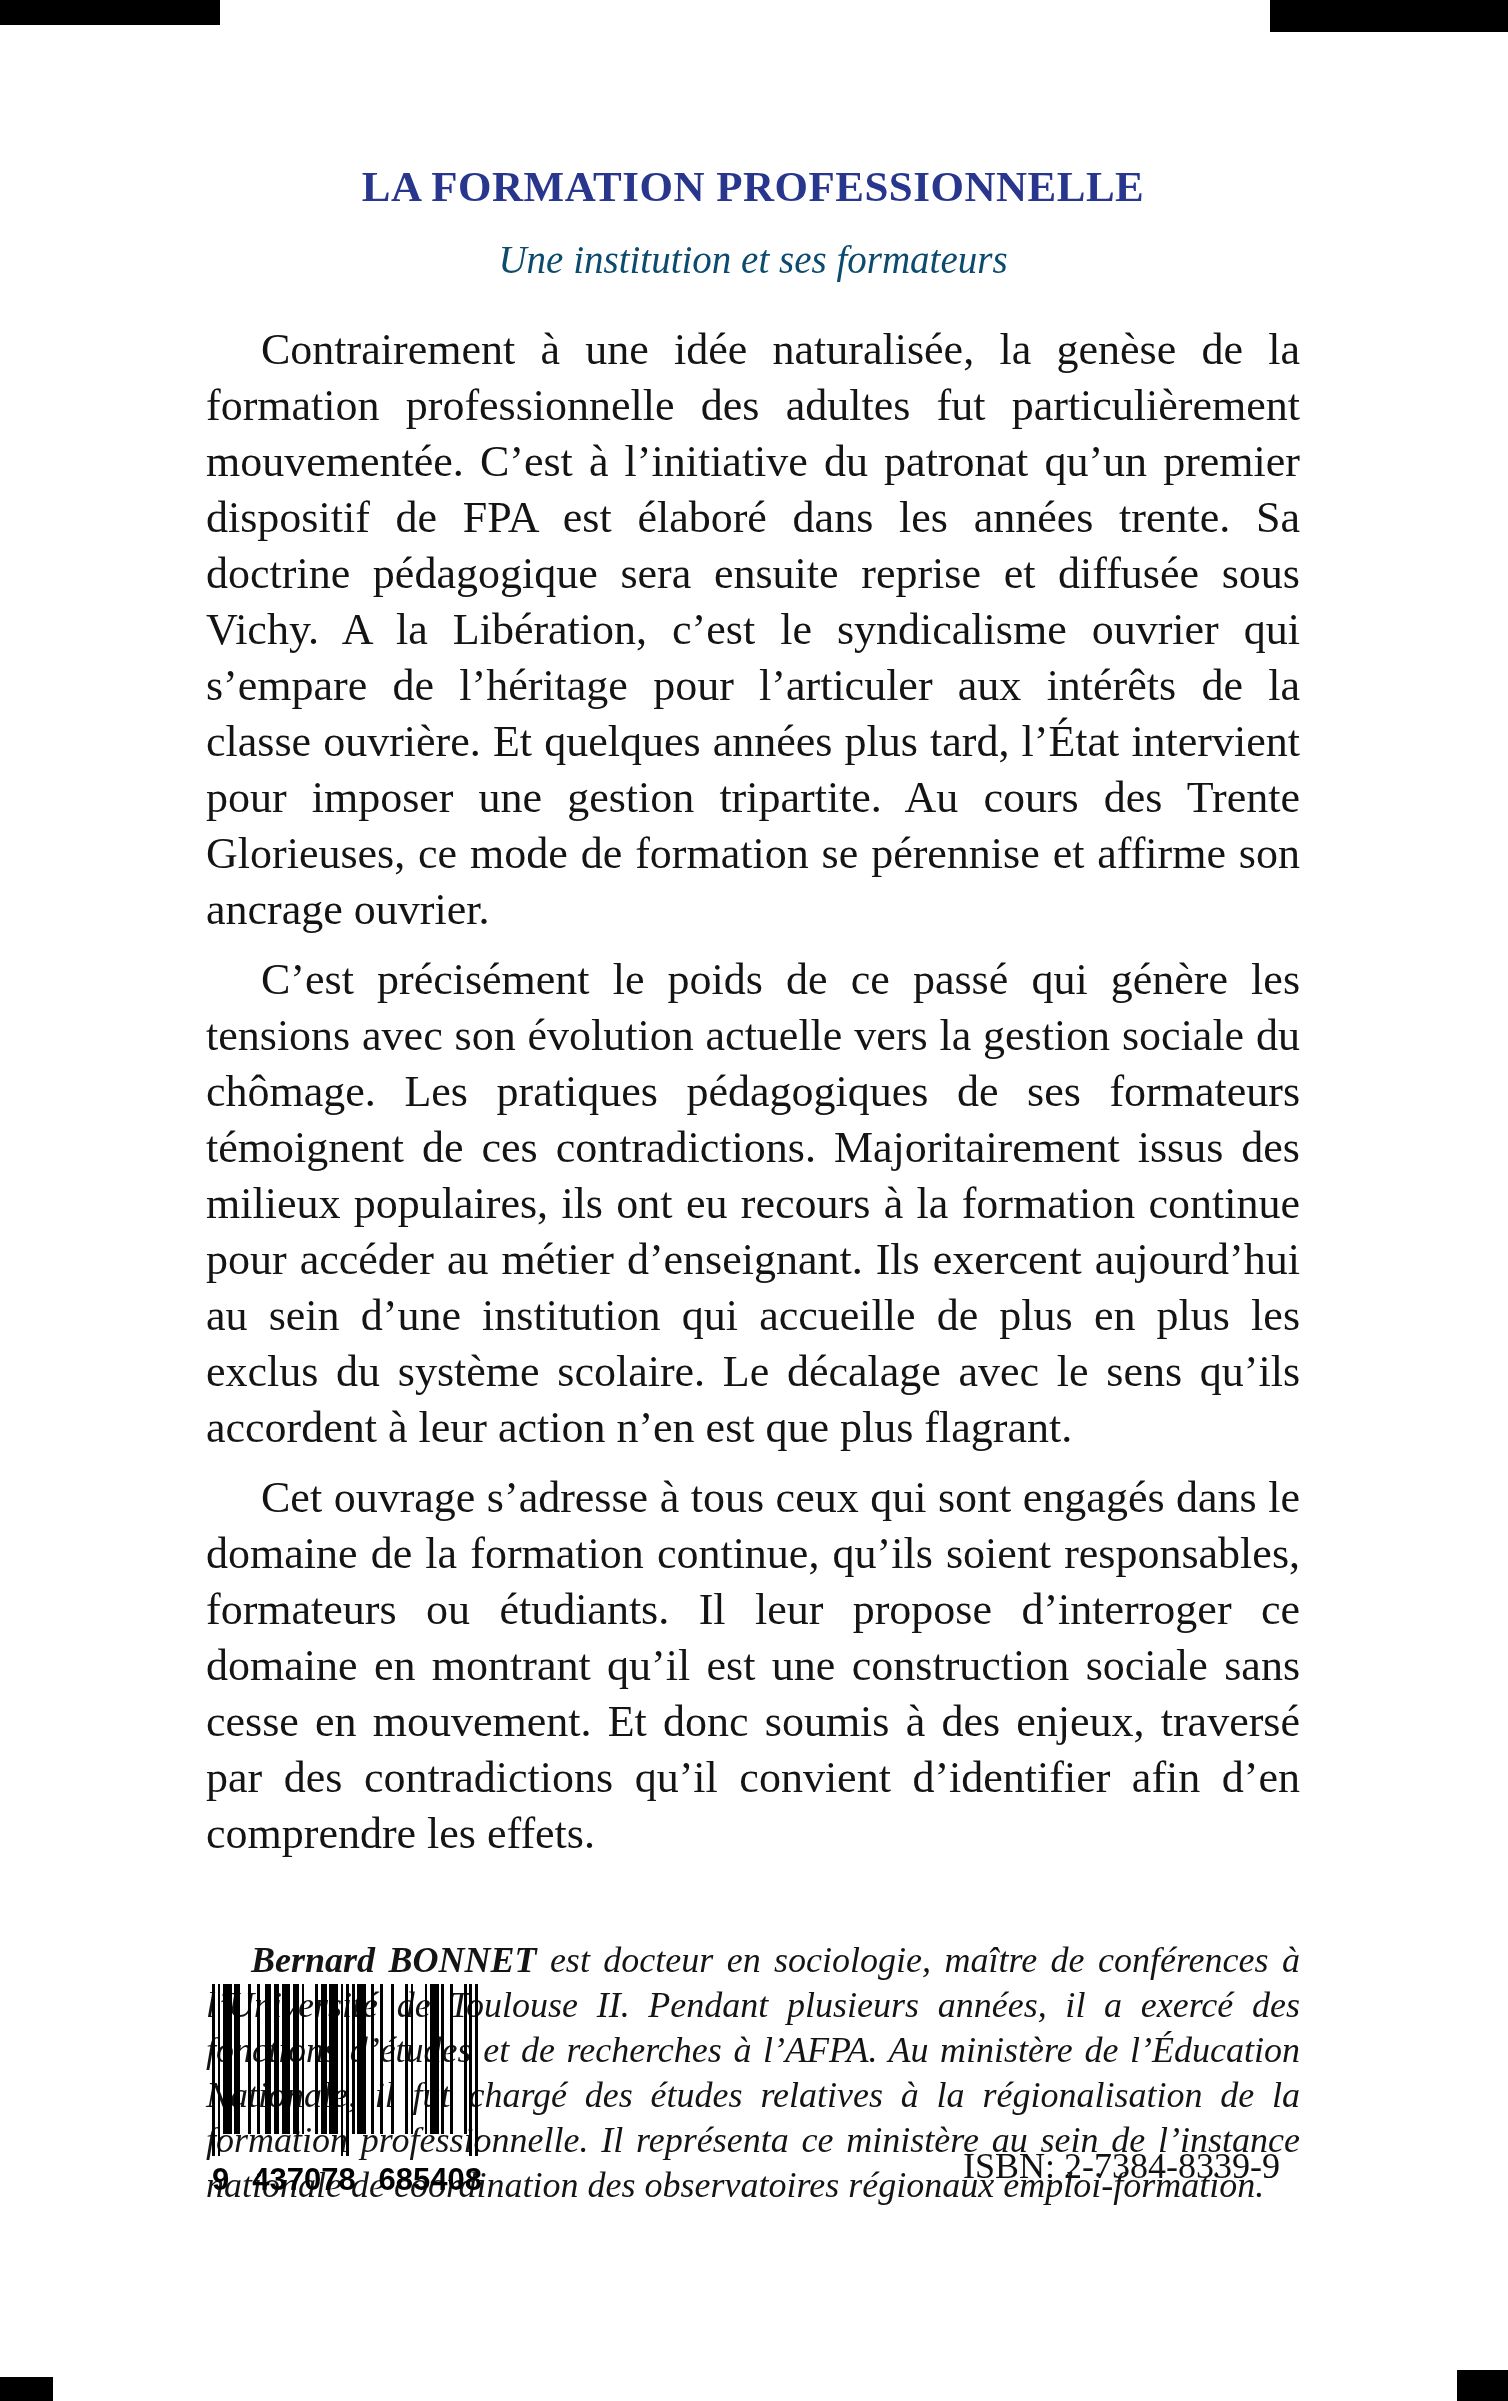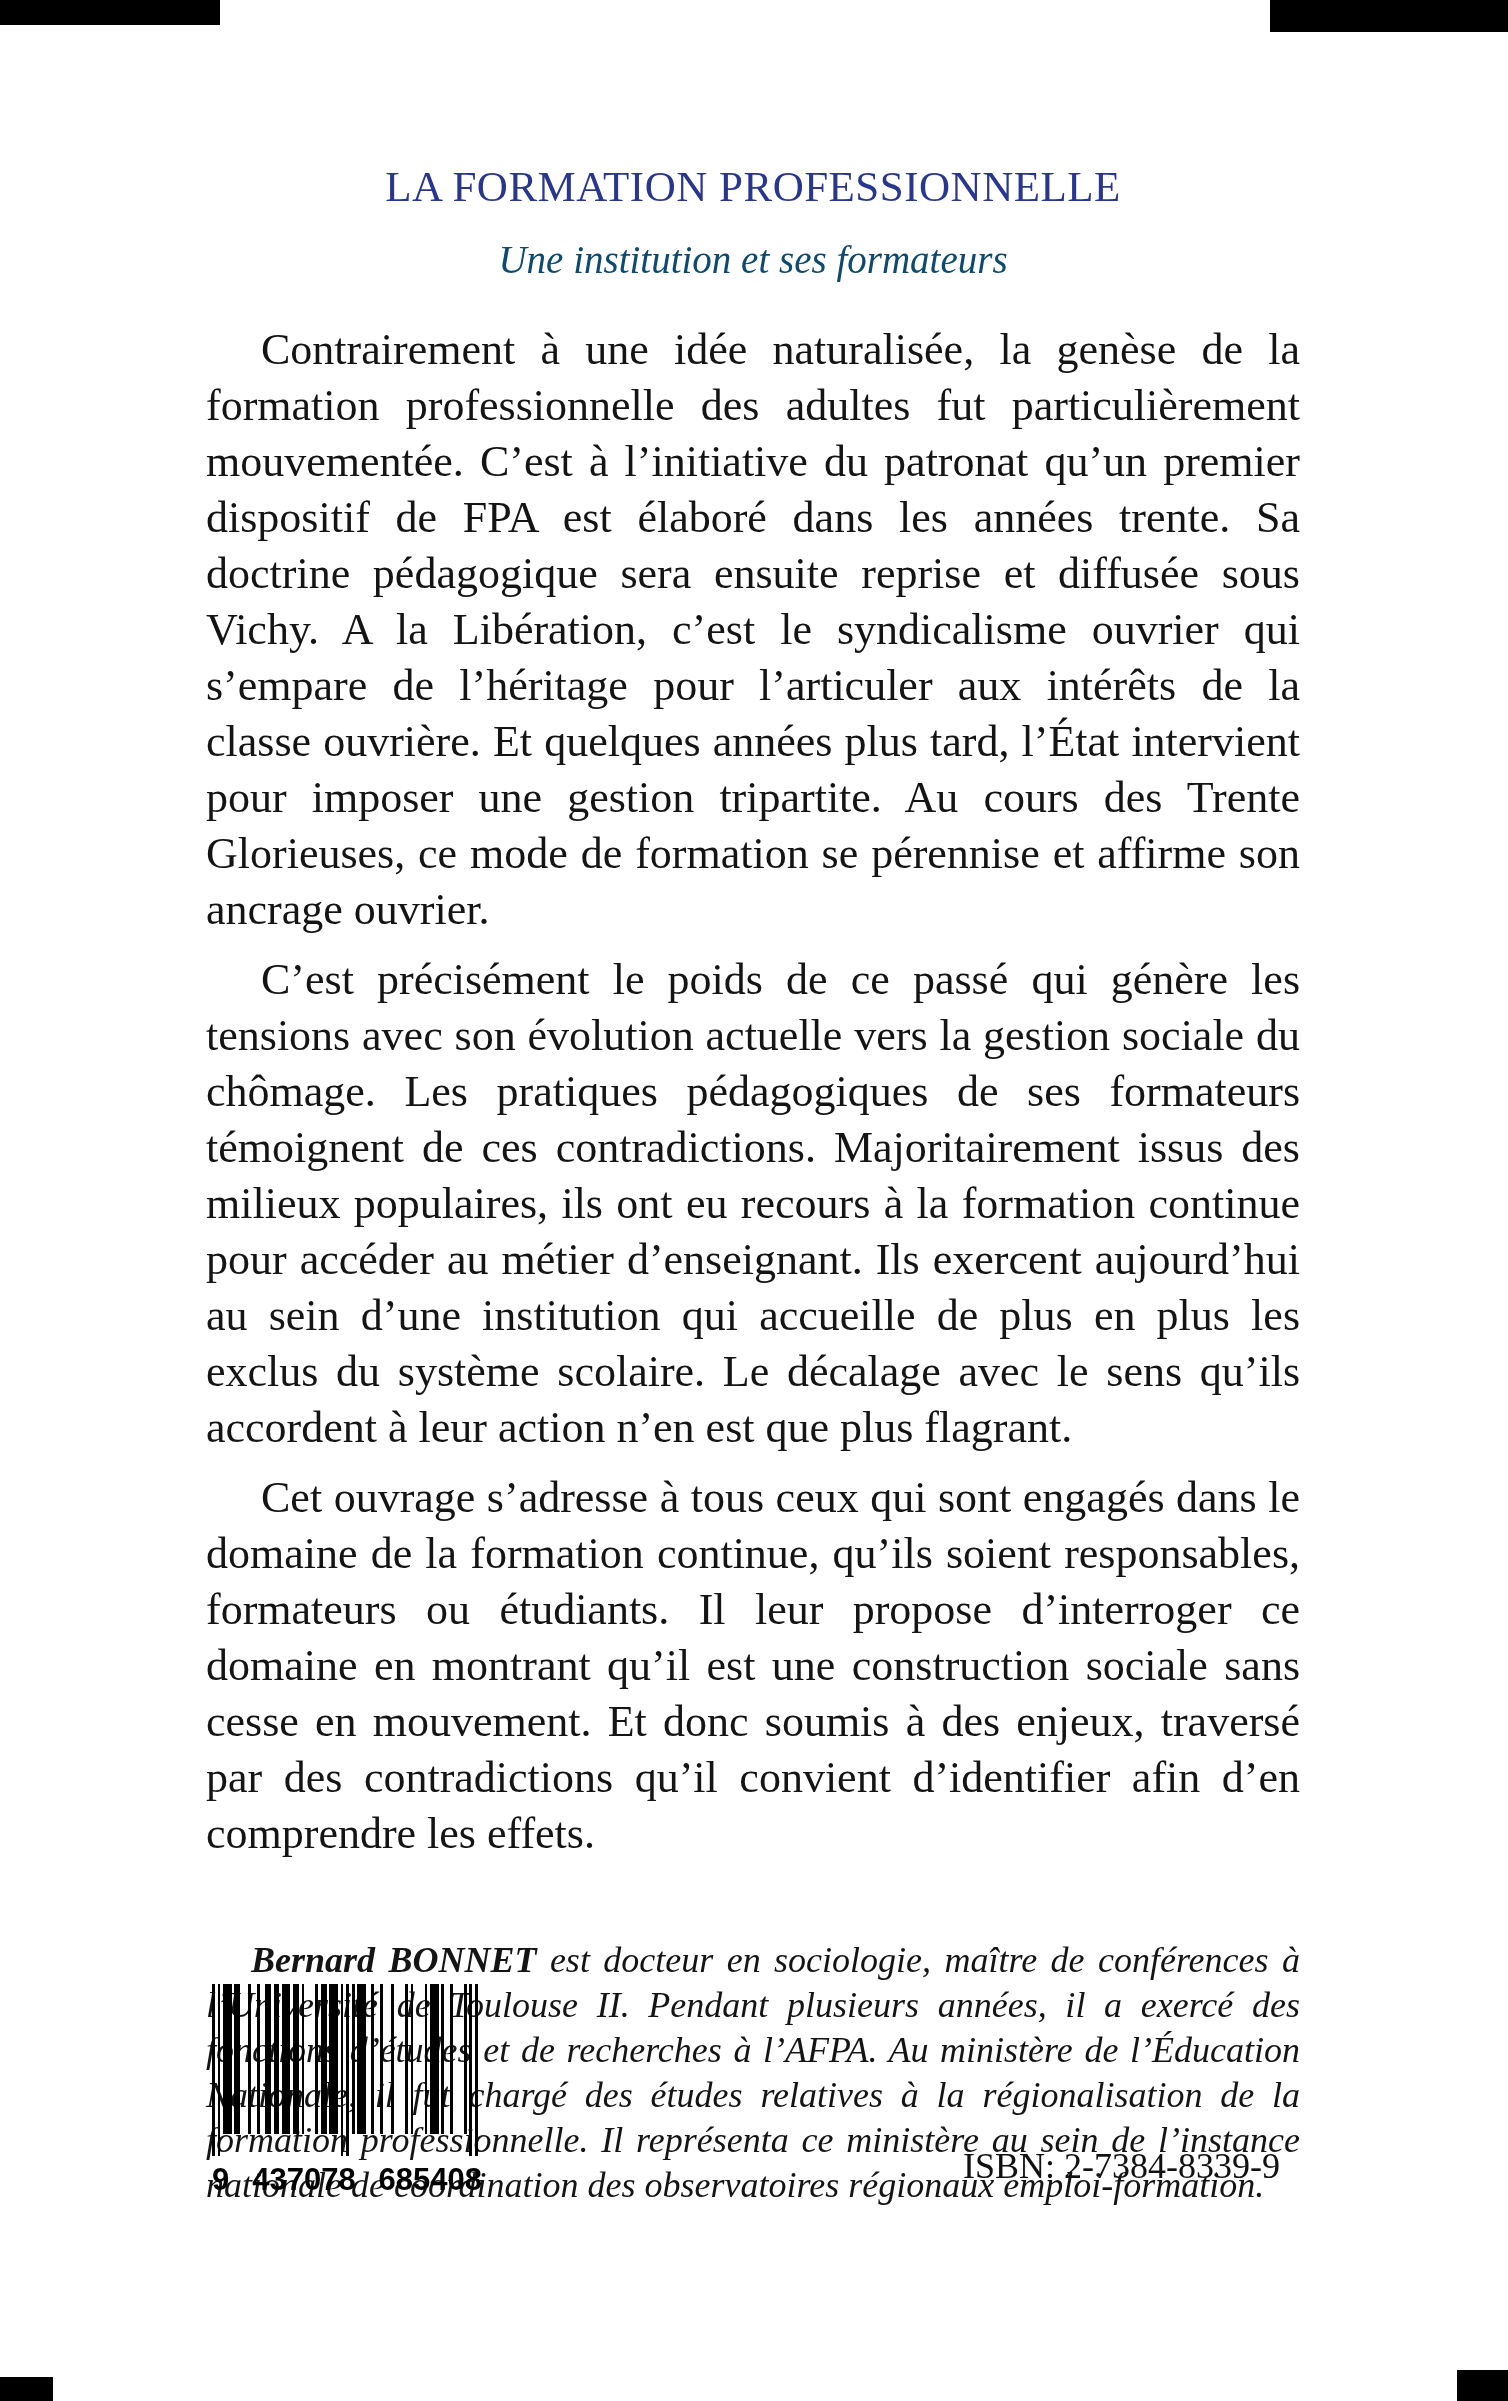--- a/index.html
+++ b/index.html
@@ -20,21 +20,21 @@
 
   .content{
     position:absolute;left:206px;top:159px;width:1094px;
   }
   .title{
     color:#28368e;
     text-align:center;
     font-size:43px;
     line-height:1.28;
     letter-spacing:0.5px;
-    font-weight:400;
+    font-weight:700;
   }
   .subtitle{
     color:#0c4a6e;
     text-align:center;
     font-style:italic;
     font-size:39px;
     margin-top:23px;
   }
   .paras{
     margin-top:40px;

